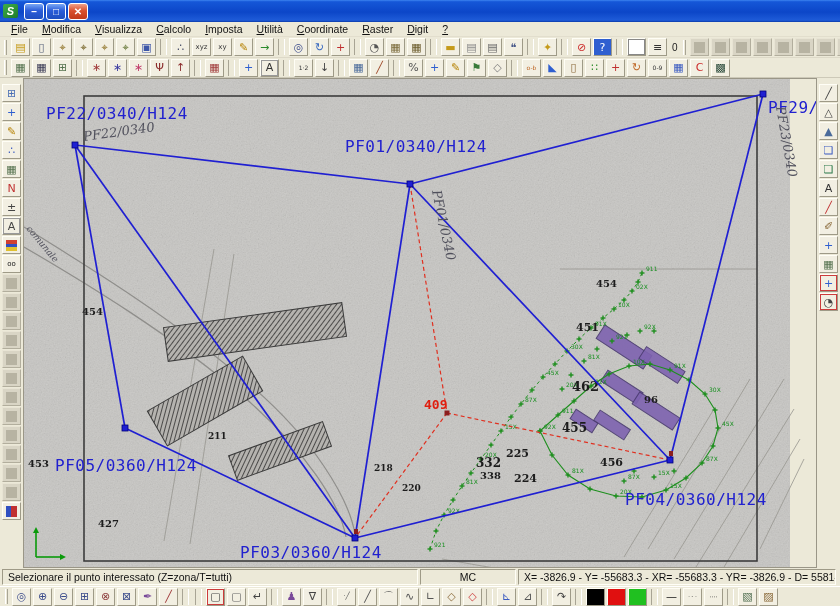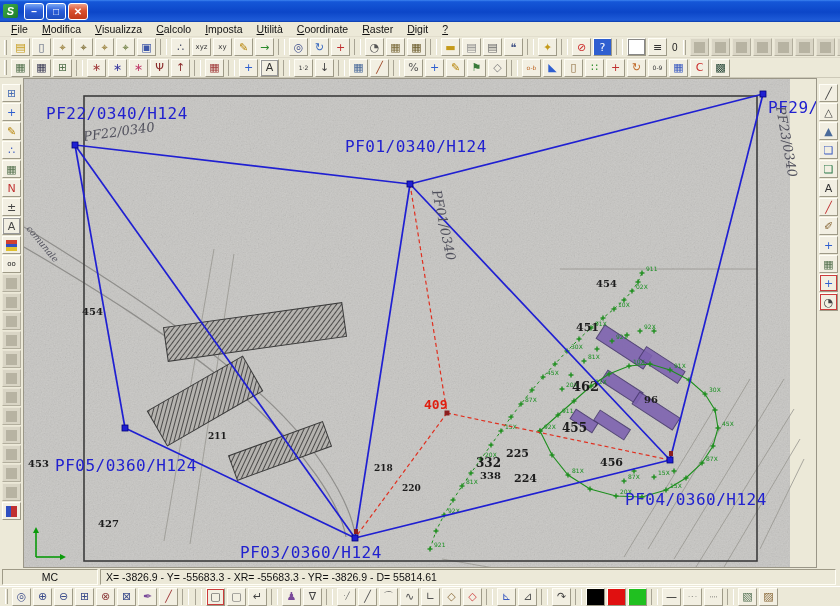--- a/index.html
+++ b/index.html
@@ -645,20 +645,21 @@
         <button class="tb-btn" style="box-shadow: rgb(204, 59, 59) 0px 0px 0px 1px inset;">
           <span class="glyph" style="color: rgb(47, 95, 208);">+</span>
         </button>
         <button class="tb-btn" style="box-shadow: rgb(204, 59, 59) 0px 0px 0px 1px inset;">
           <span class="glyph" style="color: rgb(68, 68, 68);">◔</span>
         </button>
       </div>
   </div>
 
   <div class="statusbar">
+    <span class="sb-panel sb-msg">Selezionare il punto interessato (Z=zona/T=tutti)</span>
     <span class="sb-panel sb-mode">MC</span>
     <span class="sb-panel sb-coords">X= -3826.9 - Y= -55683.3 - XR= -55683.3 - YR= -3826.9 - D= 55814.61</span>
   </div>
 
   <div class="bottombar" id="bottombar">
       <span class="grip"></span>
       <button class="tb-btn">
         <span class="glyph" style="color: rgb(58, 74, 138);">◎</span>
       </button>
       <button class="tb-btn">

